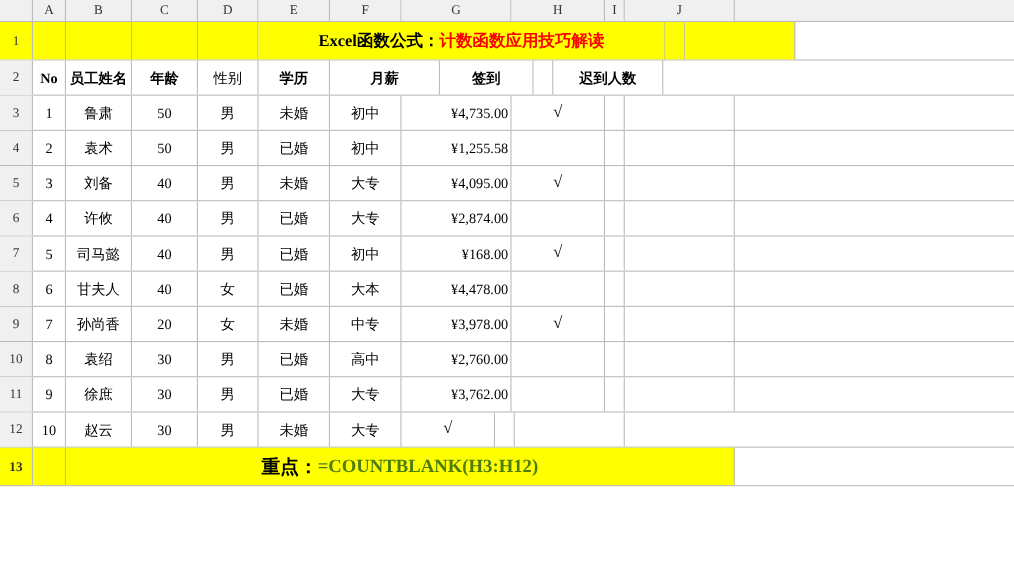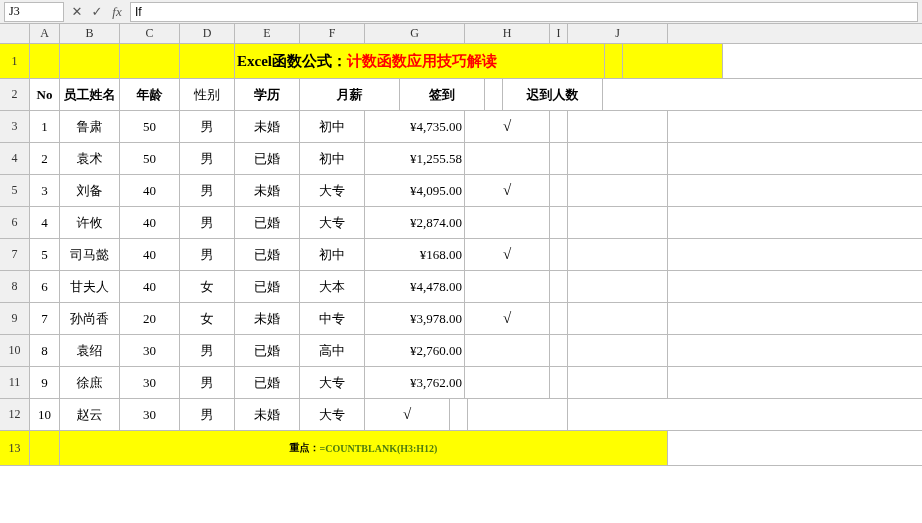--- a/index.html
+++ b/index.html
@@ -168,31 +168,20 @@
     .col-I { width: 18px; min-width: 18px; }
     .col-J { width: 100px; min-width: 100px; }
     .row-h35 { height: 35px; }
     .row-h32 { height: 32px; }
   </style>
 </head>
 <body>
 
 <div class="spreadsheet-container">
 
-  <div class="formula-bar">
-    <div class="cell-ref-box">
-      <span>J3</span>
-    </div>
-    <div class="formula-icons">
-      <div class="formula-icon">✕</div>
-      <div class="formula-icon">✓</div>
-      <div class="formula-icon" style="font-style:italic; font-family:serif;">fx</div>
-    </div>
-    <input class="formula-input" type="text" value="If" style="">
-  </div>
 
   <div class="grid-area">
 
     <div class="col-headers">
       <div class="corner-cell"></div>
       <div class="col-header col-A">A</div>
       <div class="col-header col-B">B</div>
       <div class="col-header col-C">C</div>
       <div class="col-header col-D">D</div>
       <div class="col-header col-E">E</div>
@@ -205,21 +194,21 @@
 
     <div class="grid-rows">
 
       <div class="grid-row row-yellow row-h35">
         <div class="row-header">1</div>
         <div class="cell col-A title-cell"></div>
         <div class="cell col-B title-cell"></div>
         <div class="cell col-C title-cell"></div>
         <div class="cell col-D title-cell"></div>
 
-        <div class="cell title-cell" style="width:370px; min-width:370px; justify-content:flex-start;">
+        <div class="cell title-cell" style="width:370px; min-width:370px; justify-content:center;">
           <span style="color:#000;">Excel函数公式：</span>
             <span style="color:#ff0000;">计数函数应用技巧解读</span>
         </div>
         <div class="cell col-I title-cell"></div>
         <div class="cell col-J title-cell"></div>
       </div>
 
       <div class="grid-row row-header-data row-h32">
         <div class="row-header">2</div>
         <div class="cell col-A" style="font-weight:bold;">No</div>
@@ -376,24 +365,24 @@
         <div class="cell col-E">未婚</div>
         <div class="cell col-F">大专</div>
         <div class="cell col-H">
             <span class="checkmark">√</span>
           </div>
         <div class="cell col-I"></div>
         <div class="cell col-J"></div>
       </div>
 
       <div class="grid-row row-yellow row-h35">
-        <div class="row-header" style="background:#ffff00;">13</div>
+        <div class="row-header" style="background:#ffff00;font-weight:bold;">13</div>
         <div class="cell col-A" style="background:#ffff00;"></div>
 
-        <div class="cell note-cell" style="width: calc(60px + 60px + 55px + 65px + 65px + 100px + 85px + 18px + 100px); justify-content:center; font-size:10px; font-weight:bold;">
+        <div class="cell note-cell" style="width: calc(60px + 60px + 55px + 65px + 65px + 100px + 85px + 18px + 100px); justify-content:center; font-size:17px; font-weight:bold;">
           <span style="color:#000;">重点：</span>
           <span style="color:#4d7c0f;">=COUNTBLANK(H3:H12)</span>
         </div>
       </div>
 
     </div>
   </div>
 </div>
 
 </body></html>

